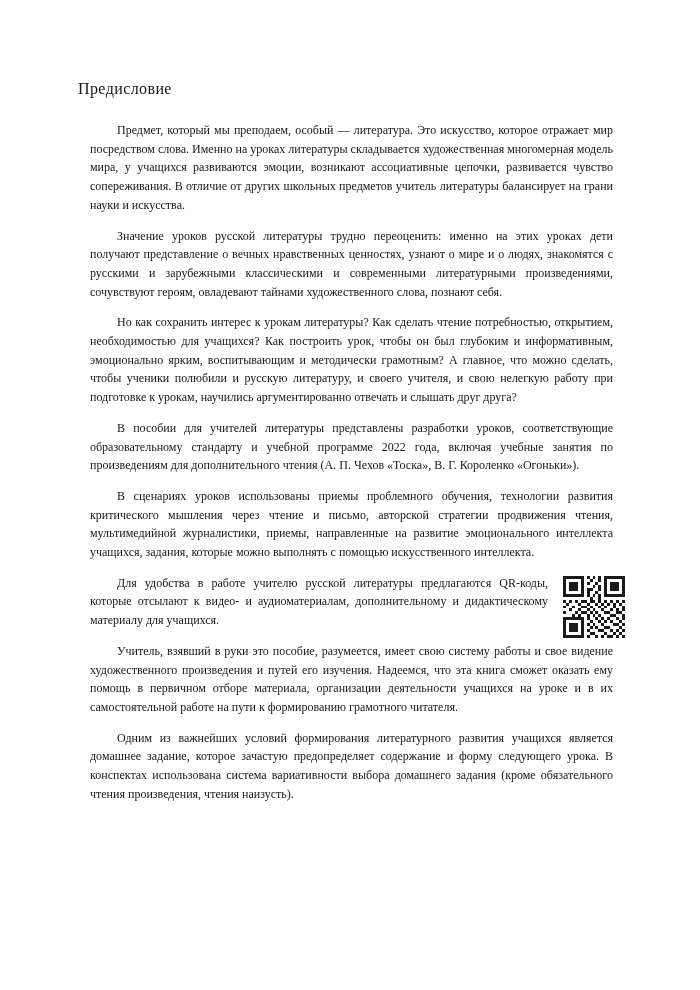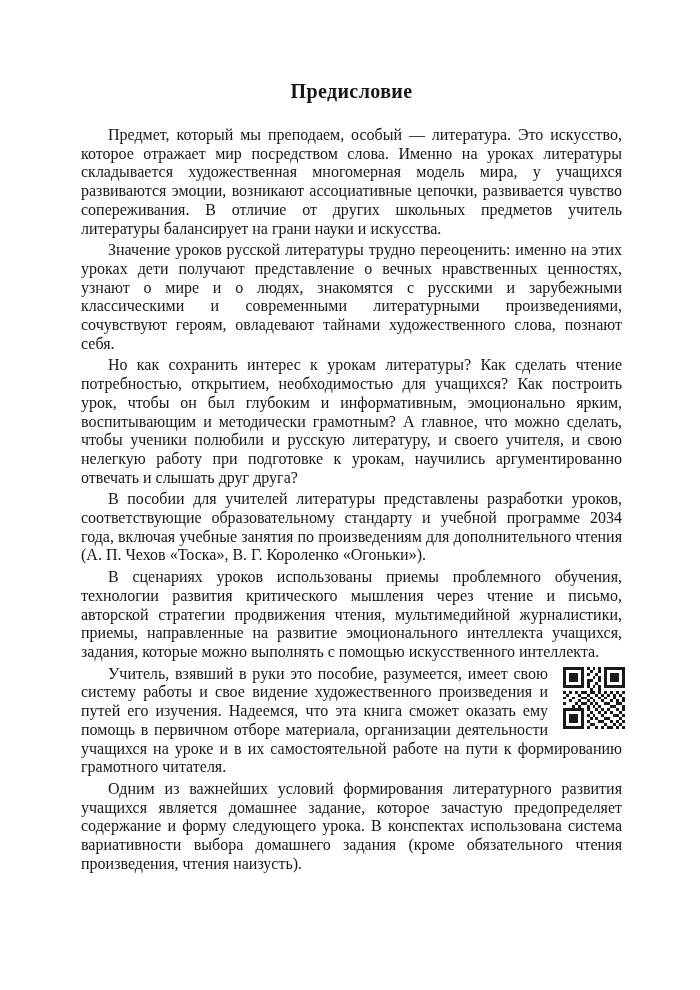--- a/index.html
+++ b/index.html
@@ -12,29 +12,29 @@
     color: #161616;
   }
   .page {
     width: 700px;
     height: 990px;
     background: #ffffff;
     padding: 80px 75px 0 78px;
     overflow: hidden;
   }
   .title {
-    font-size: 20px;
-    font-weight: bold;
-    text-align: center;
+    font-size: 16px;
+    font-weight: normal;
+    text-align: left;
     margin: 0 0 23px 0;
     letter-spacing: 0.4px;
   }
   .body p {
-    margin: 3px;
-    font-size: 16px;
+    margin: 12px;
+    font-size: 12px;
     line-height: 18.7px;
     text-align: justify;
     text-indent: 27px;
   }
   .qr-float {
     float: right;
     width: 62px;
     height: 62px;
     margin: 2px 0 2px 15px;
   }
@@ -49,37 +49,38 @@
 <body>
 
 <div class="page">
 
   <h1 class="title">Предисловие</h1>
 
   <div class="body">
     <p>Предмет, который мы преподаем, особый — литература. Это искусство, которое отражает мир посредством слова. Именно на уроках литературы складывается художественная многомерная модель мира, у учащихся развиваются эмоции, возникают ассоциативные цепочки, развивается чувство сопереживания. В отличие от других школьных предметов учитель литературы балансирует на грани науки и искусства.</p>
     <p>Значение уроков русской литературы трудно переоценить: именно на этих уроках дети получают представление о вечных нравственных ценностях, узнают о мире и о людях, знакомятся с русскими и зарубежными классическими и современными литературными произведениями, сочувствуют героям, овладевают тайнами художественного слова, познают себя.</p>
     <p>Но как сохранить интерес к урокам литературы? Как сделать чтение потребностью, открытием, необходимостью для учащихся? Как построить урок, чтобы он был глубоким и информативным, эмоционально ярким, воспитывающим и методически грамотным? А главное, что можно сделать, чтобы ученики полюбили и русскую литературу, и своего учителя, и свою нелегкую работу при подготовке к урокам, научились аргументированно отвечать и слышать друг друга?</p>
-    <p>В пособии для учителей литературы представлены разработки уроков, соответствующие образовательному стандарту и учебной программе 2034 года, включая учебные занятия по произведениям для дополнительного чтения (А. П. Чехов «Тоска», В. Г. Короленко «Огоньки»).</p>
+    <p>В пособии для учителей литературы представлены разработки уроков, соответствующие образовательному стандарту и учебной программе 2022 года, включая учебные занятия по произведениям для дополнительного чтения (А. П. Чехов «Тоска», В. Г. Короленко «Огоньки»).</p>
     <p>В сценариях уроков использованы приемы проблемного обучения, технологии развития критического мышления через чтение и письмо, авторской стратегии продвижения чтения, мультимедийной журналистики, приемы, направленные на развитие эмоционального интеллекта учащихся, задания, которые можно выполнять с помощью искусственного интеллекта.</p>
 
     <div class="qr-float">
       <svg viewBox="0 0 21 21" xmlns="http://www.w3.org/2000/svg" fill="#1a1a1a">
 
         <rect x="0" y="0" width="7" height="7"></rect>
         <rect x="1" y="1" width="5" height="5" fill="#ffffff"></rect>
         <rect x="2" y="2" width="3" height="3"></rect>
         <rect x="14" y="0" width="7" height="7"></rect>
         <rect x="15" y="1" width="5" height="5" fill="#ffffff"></rect>
         <rect x="16" y="2" width="3" height="3"></rect>
         <rect x="0" y="14" width="7" height="7"></rect>
         <rect x="1" y="15" width="5" height="5" fill="#ffffff"></rect>
         <rect x="2" y="16" width="3" height="3"></rect>
 
         <path d="M8 0h1v1h-1zM10 0h1v1h-1zM12 0h1v1h-1zM9 1h1v1h-1zM12 1h1v1h-1zM8 2h1v1h-1zM11 2h1v1h-1zM10 3h1v1h-1zM12 3h1v1h-1zM8 4h1v1h-1zM9 4h1v1h-1zM12 4h1v1h-1zM8 5h1v1h-1zM11 5h1v1h-1zM8 6h1v1h-1zM10 6h1v1h-1zM12 6h1v1h-1zM9 7h1v1h-1zM12 7h1v1h-1zM6 8h1v1h-1zM6 10h1v1h-1zM6 12h1v1h-1zM0 8h1v1h-1zM2 8h1v1h-1zM4 8h1v1h-1zM7 8h1v1h-1zM9 8h1v1h-1zM10 8h1v1h-1zM12 8h1v1h-1zM14 8h1v1h-1zM16 8h1v1h-1zM18 8h1v1h-1zM20 8h1v1h-1zM1 9h1v1h-1zM5 9h1v1h-1zM8 9h1v1h-1zM11 9h1v1h-1zM13 9h1v1h-1zM15 9h1v1h-1zM17 9h1v1h-1zM19 9h1v1h-1zM0 10h1v1h-1zM3 10h1v1h-1zM7 10h1v1h-1zM9 10h1v1h-1zM12 10h1v1h-1zM14 10h1v1h-1zM17 10h1v1h-1zM20 10h1v1h-1zM2 11h1v1h-1zM5 11h1v1h-1zM8 11h1v1h-1zM10 11h1v1h-1zM13 11h1v1h-1zM16 11h1v1h-1zM18 11h1v1h-1zM20 11h1v1h-1zM0 12h1v1h-1zM4 12h1v1h-1zM7 12h1v1h-1zM9 12h1v1h-1zM11 12h1v1h-1zM14 12h1v1h-1zM15 12h1v1h-1zM18 12h1v1h-1zM19 12h1v1h-1zM3 13h1v1h-1zM5 13h1v1h-1zM8 13h1v1h-1zM10 13h1v1h-1zM12 13h1v1h-1zM16 13h1v1h-1zM17 13h1v1h-1zM20 13h1v1h-1zM8 14h1v1h-1zM11 14h1v1h-1zM13 14h1v1h-1zM15 14h1v1h-1zM18 14h1v1h-1zM20 14h1v1h-1zM9 15h1v1h-1zM12 15h1v1h-1zM14 15h1v1h-1zM16 15h1v1h-1zM19 15h1v1h-1zM8 16h1v1h-1zM10 16h1v1h-1zM13 16h1v1h-1zM17 16h1v1h-1zM18 16h1v1h-1zM20 16h1v1h-1zM9 17h1v1h-1zM11 17h1v1h-1zM14 17h1v1h-1zM15 17h1v1h-1zM19 17h1v1h-1zM8 18h1v1h-1zM12 18h1v1h-1zM13 18h1v1h-1zM16 18h1v1h-1zM18 18h1v1h-1zM20 18h1v1h-1zM9 19h1v1h-1zM10 19h1v1h-1zM14 19h1v1h-1zM17 19h1v1h-1zM19 19h1v1h-1zM8 20h1v1h-1zM11 20h1v1h-1zM13 20h1v1h-1zM15 20h1v1h-1zM16 20h1v1h-1zM18 20h1v1h-1zM20 20h1v1h-1z"></path>
       </svg>
     </div>
 
+    <p>Для удобства в работе учителю русской литературы предлагаются QR-коды, которые отсылают к видео- и аудиоматериалам, дополнительному и дидактическому материалу для учащихся.</p>
     <p>Учитель, взявший в руки это пособие, разумеется, имеет свою систему работы и свое видение художественного произведения и путей его изучения. Надеемся, что эта книга сможет оказать ему помощь в первичном отборе материала, организации деятельности учащихся на уроке и в их самостоятельной работе на пути к формированию грамотного читателя.</p>
     <p>Одним из важнейших условий формирования литературного развития учащихся является домашнее задание, которое зачастую предопределяет содержание и форму следующего урока. В конспектах использована система вариативности выбора домашнего задания (кроме обязательного чтения произведения, чтения наизусть).</p>
   </div>
 
 </div>
 
 </body></html>

